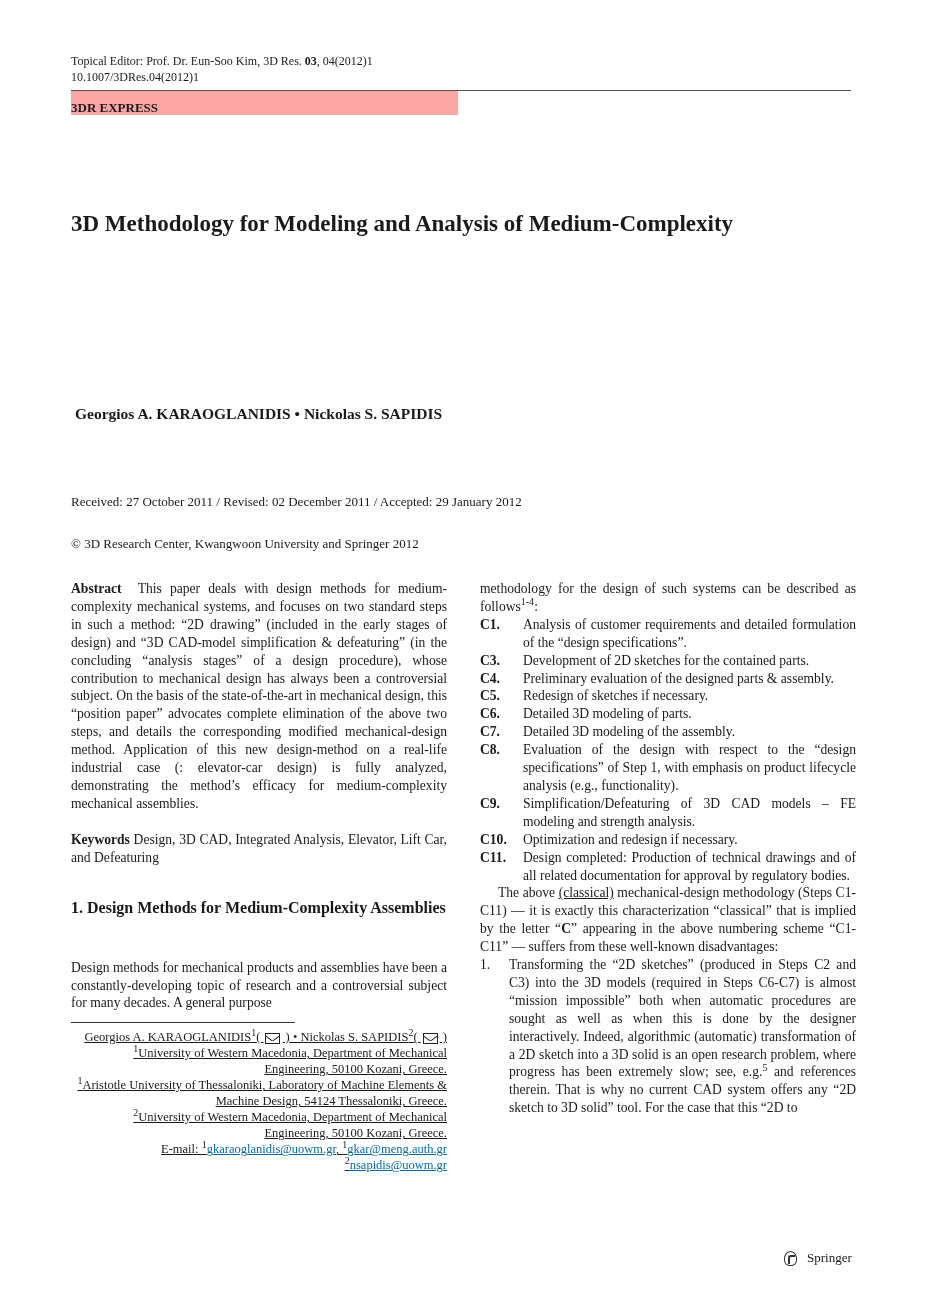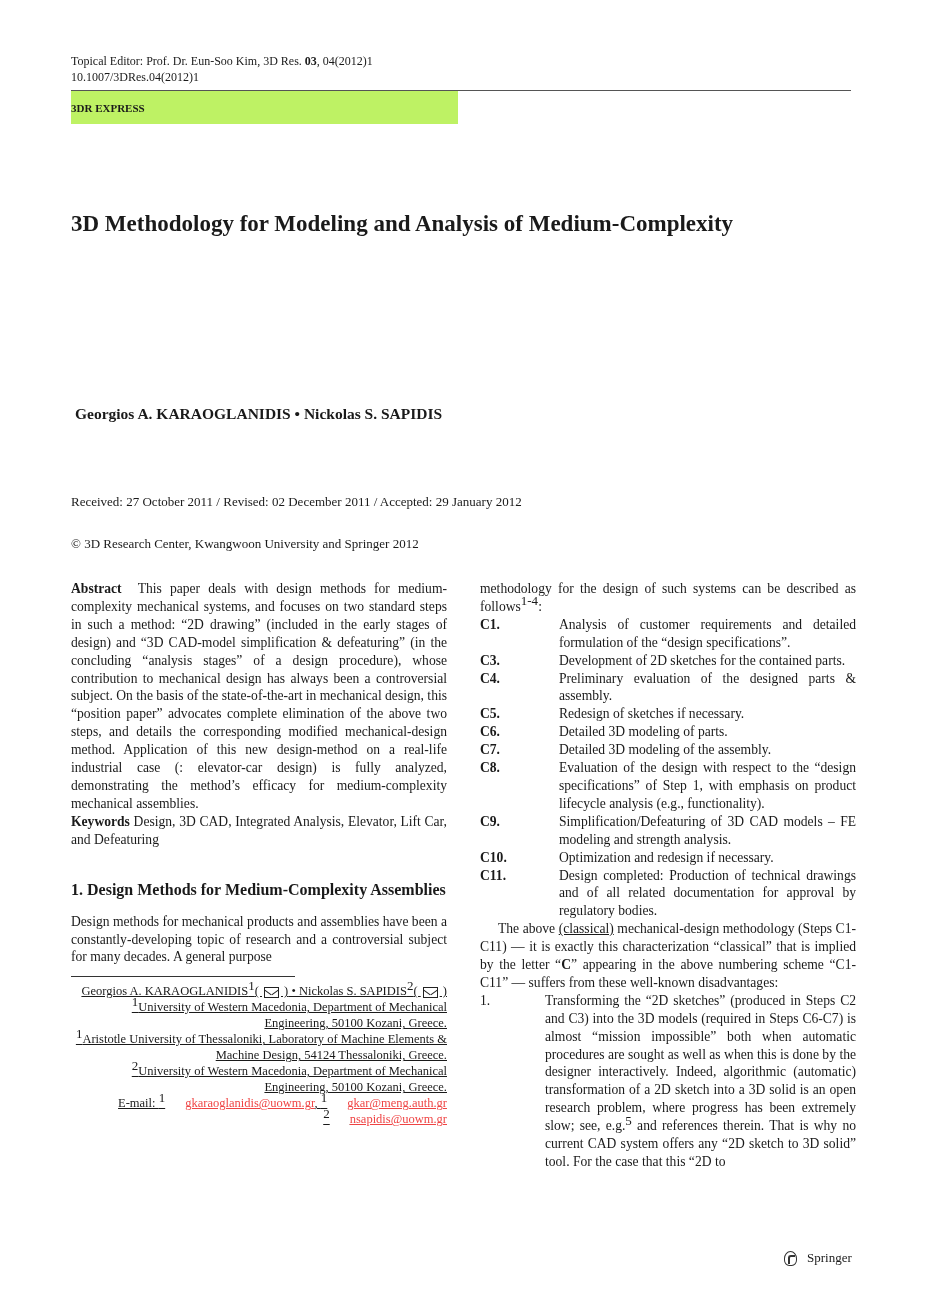--- a/index.html
+++ b/index.html
@@ -1,38 +1,38 @@
 <!DOCTYPE html>
 <html><head>
 <meta charset="utf-8">
 <style>
   html, body { margin: 0; padding: 0; background: #ffffff; }
   body { width: 925px; height: 1309px; position: relative; overflow: hidden;
          font-family: "Liberation Serif", serif; color: #1a1a1a; }
   .abs { position: absolute; }
   .hdr { left: 71px; top: 53px; font-size: 12px; line-height: 16px; }
   .hdr-rule { left: 71px; top: 90px; width: 780px; height: 1px; background: #555; }
-  .express { left: 71px; top: 91px; width: 387px; height: 33px; background: #bef264;
-             font-weight: bold; font-size: 11px; line-height: 34px; box-sizing: border-box; padding-left: 0; }
+  .express { left: 71px; top: 91px; width: 387px; height: 24px; background: #fca5a5;
+             font-weight: bold; font-size: 13px; line-height: 34px; box-sizing: border-box; padding-left: 0; }
   .title { left: 71px; top: 196px; width: 800px; font-weight: bold; font-size: 23px; line-height: 55px; }
   .authors { left: 75px; top: 361px; font-weight: bold; font-size: 15.5px; margin-top: 44px; }
   .dates { left: 71px; top: 494px; font-size: 13px; }
   .copy { left: 71px; top: 536px; font-size: 13px; }
   .col { font-size: 13.6px; line-height: 17.9px; text-align: justify; }
   .colL { left: 71px; top: 580px; width: 376px; }
   .colR { left: 480px; top: 580px; width: 376px; }
-  sup { font-size: 13px; line-height: 0; vertical-align: super; margin-top: 25px; }
-  .sec { font-weight: bold; font-size: 16px; line-height: 22px; margin: 30px 0 12px 0; text-align: justify; }
-  .step { display: flex; gap: 36px; }
+  sup { font-size: 10px; line-height: 0; vertical-align: super; margin-top: 25px; }
+  .sec { font-weight: bold; font-size: 16px; line-height: 22px; margin: 30px 0 40px 0; text-align: justify; }
+  .step { display: flex; }
   .step .num { width: 43px; flex: none; font-weight: bold; text-align: left; }
   .step .txt { flex: 1; text-align: justify; }
   .nl .num { width: 29px; font-weight: normal; }
   .fn-rule { width: 224px; height: 1px; background: #333; margin: 10px 0 6px 0; }
   .fn { font-size: 12.5px; line-height: 16px; text-align: right; text-decoration: underline; }
-  .link { color: #ef4444; text-decoration: underline; margin-left: 20px; }
+  .link { color: #0369a1; text-decoration: underline; }
   .u { text-decoration: underline; }
   .mail { display: inline-block; width: 13px; height: 9px; border: 1px solid #222; position: relative; vertical-align: middle; margin: 0 2px; }
   .mail:before, .mail:after { content: ""; position: absolute; top: 4px; width: 8px; height: 1px; background: #222; }
   .mail:before { left: -1px; transform: rotate(35deg); }
   .mail:after { right: -1px; transform: rotate(-35deg); }
   .springer { left: 784px; top: 1250px; font-size: 13px; display: flex; align-items: center; gap: 10px; }
   .horse { width: 13px; height: 15px; border: 1px solid #333; border-radius: 50% 50% 40% 40%; box-sizing: border-box; position: relative; }
   .horse:after { content: ""; position: absolute; left: 3px; top: 3px; width: 5px; height: 7px; border-left: 2px solid #333; border-top: 2px solid #333; border-radius: 3px 0 0 0; }
   p { margin: 0; }
   .indent { text-indent: 18px; }
@@ -50,21 +50,21 @@
 <div class="abs title">
   <div>3D Methodology for Modeling and Analysis of Medium-Complexity</div>
 </div>
 
 <div class="abs authors">Georgios A. KARAOGLANIDIS • Nickolas S. SAPIDIS</div>
 <div class="abs dates">Received: 27 October 2011 / Revised: 02 December 2011 / Accepted: 29 January 2012</div>
 <div class="abs copy">© 3D Research Center, Kwangwoon University and Springer 2012</div>
 
 <div class="abs col colL">
   <p><b>Abstract</b>&nbsp;&nbsp;<span>This paper deals with design methods for medium-complexity mechanical systems, and focuses on two standard steps in such a method: “2D drawing” (included in the early stages of design) and “3D CAD-model simplification &amp; defeaturing” (in the concluding “analysis stages” of a design procedure), whose contribution to mechanical design has always been a controversial subject. On the basis of the state-of-the-art in mechanical design, this “position paper” advocates complete elimination of the above two steps, and details the corresponding modified mechanical-design method. Application of this new design-method on a real-life industrial case (: elevator-car design) is fully analyzed, demonstrating the method’s efficacy for medium-complexity mechanical assemblies.</span></p>
-  <p style=""><b>Keywords</b> <span>Design, 3D CAD, Integrated Analysis, Elevator, Lift Car, and Defeaturing</span></p>
+  <p style="margin-top:18px;"><b>Keywords</b> <span>Design, 3D CAD, Integrated Analysis, Elevator, Lift Car, and Defeaturing</span></p>
   <div class="sec">1. Design Methods for Medium-Complexity Assemblies</div>
   <p>Design methods for mechanical products and assemblies have been a constantly-developing topic of research and a controversial subject for many decades. A general purpose</p>
   <div class="fn-rule"></div>
   <div class="fn">
     <div><span>Georgios A. KARAOGLANIDIS</span><sup>1</sup>( <span class="mail"></span> )<span> • Nickolas S. SAPIDIS</span><sup>2</sup>( <span class="mail"></span> )</div>
     <div><sup>1</sup><span>University of Western Macedonia, Department of Mechanical Engineering, 50100 Kozani, Greece.</span></div>
     <div><sup>1</sup><span>Aristotle University of Thessaloniki, Laboratory of Machine Elements &amp; Machine Design, 54124 Thessaloniki, Greece.</span></div>
     <div><sup>2</sup><span>University of Western Macedonia, Department of Mechanical Engineering, 50100 Kozani, Greece.</span></div>
     <div><span>E-mail: </span><sup>1</sup><span class="link">gkaraoglanidis@uowm.gr</span>, <sup>1</sup><span class="link">gkar@meng.auth.gr</span></div>
     <div style="padding-left:45px;"><sup>2</sup><span class="link">nsapidis@uowm.gr</span></div>

